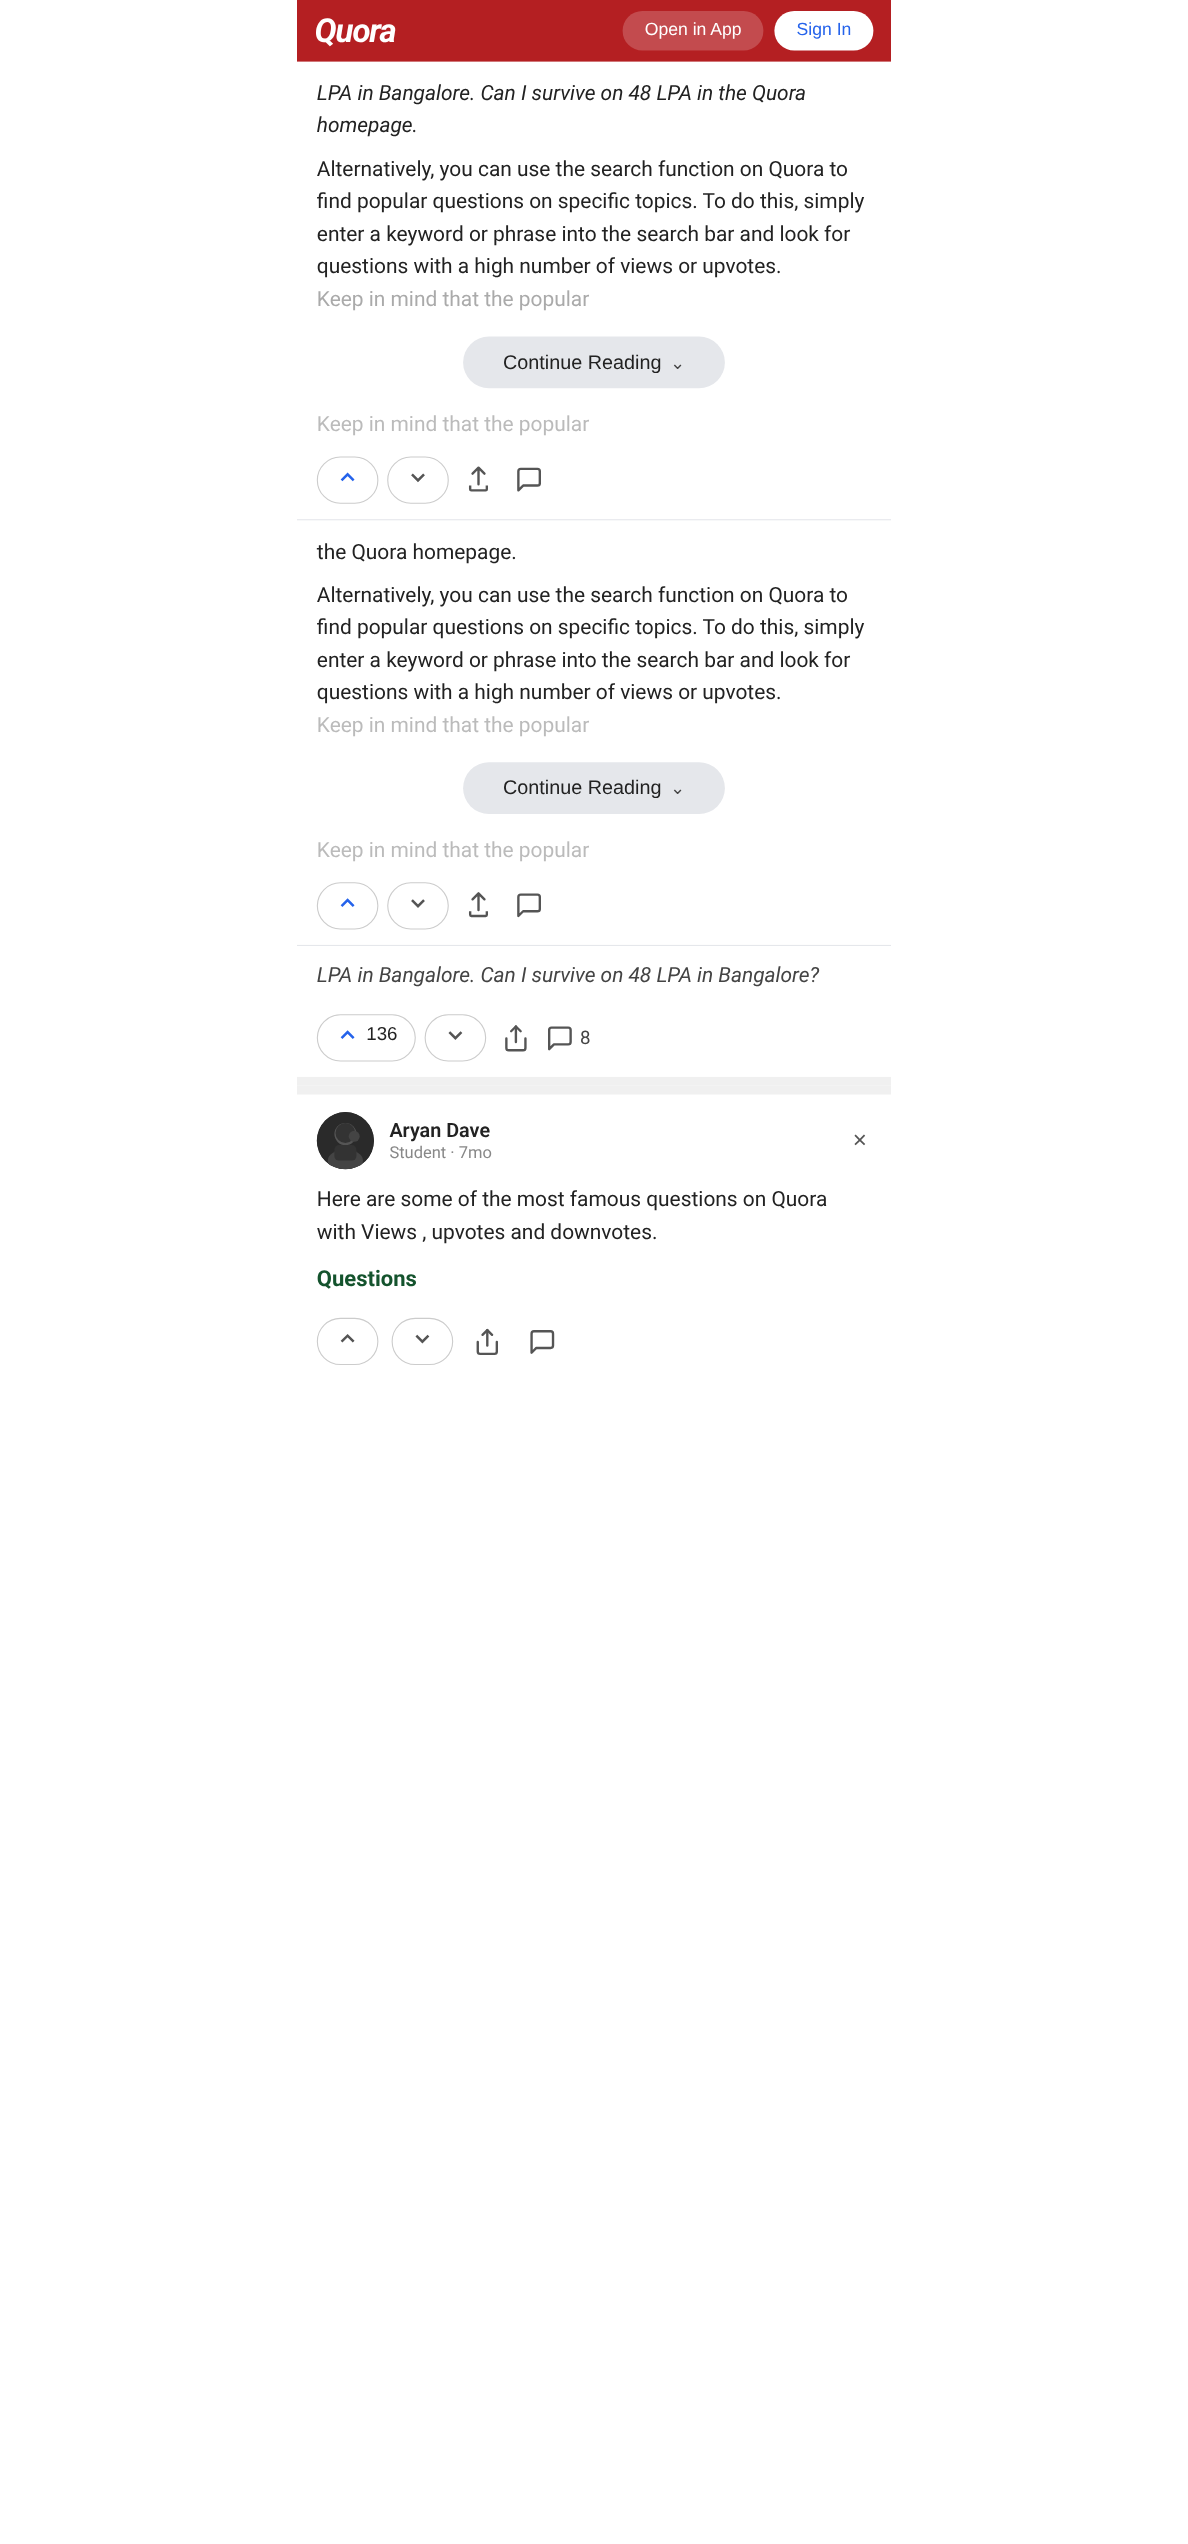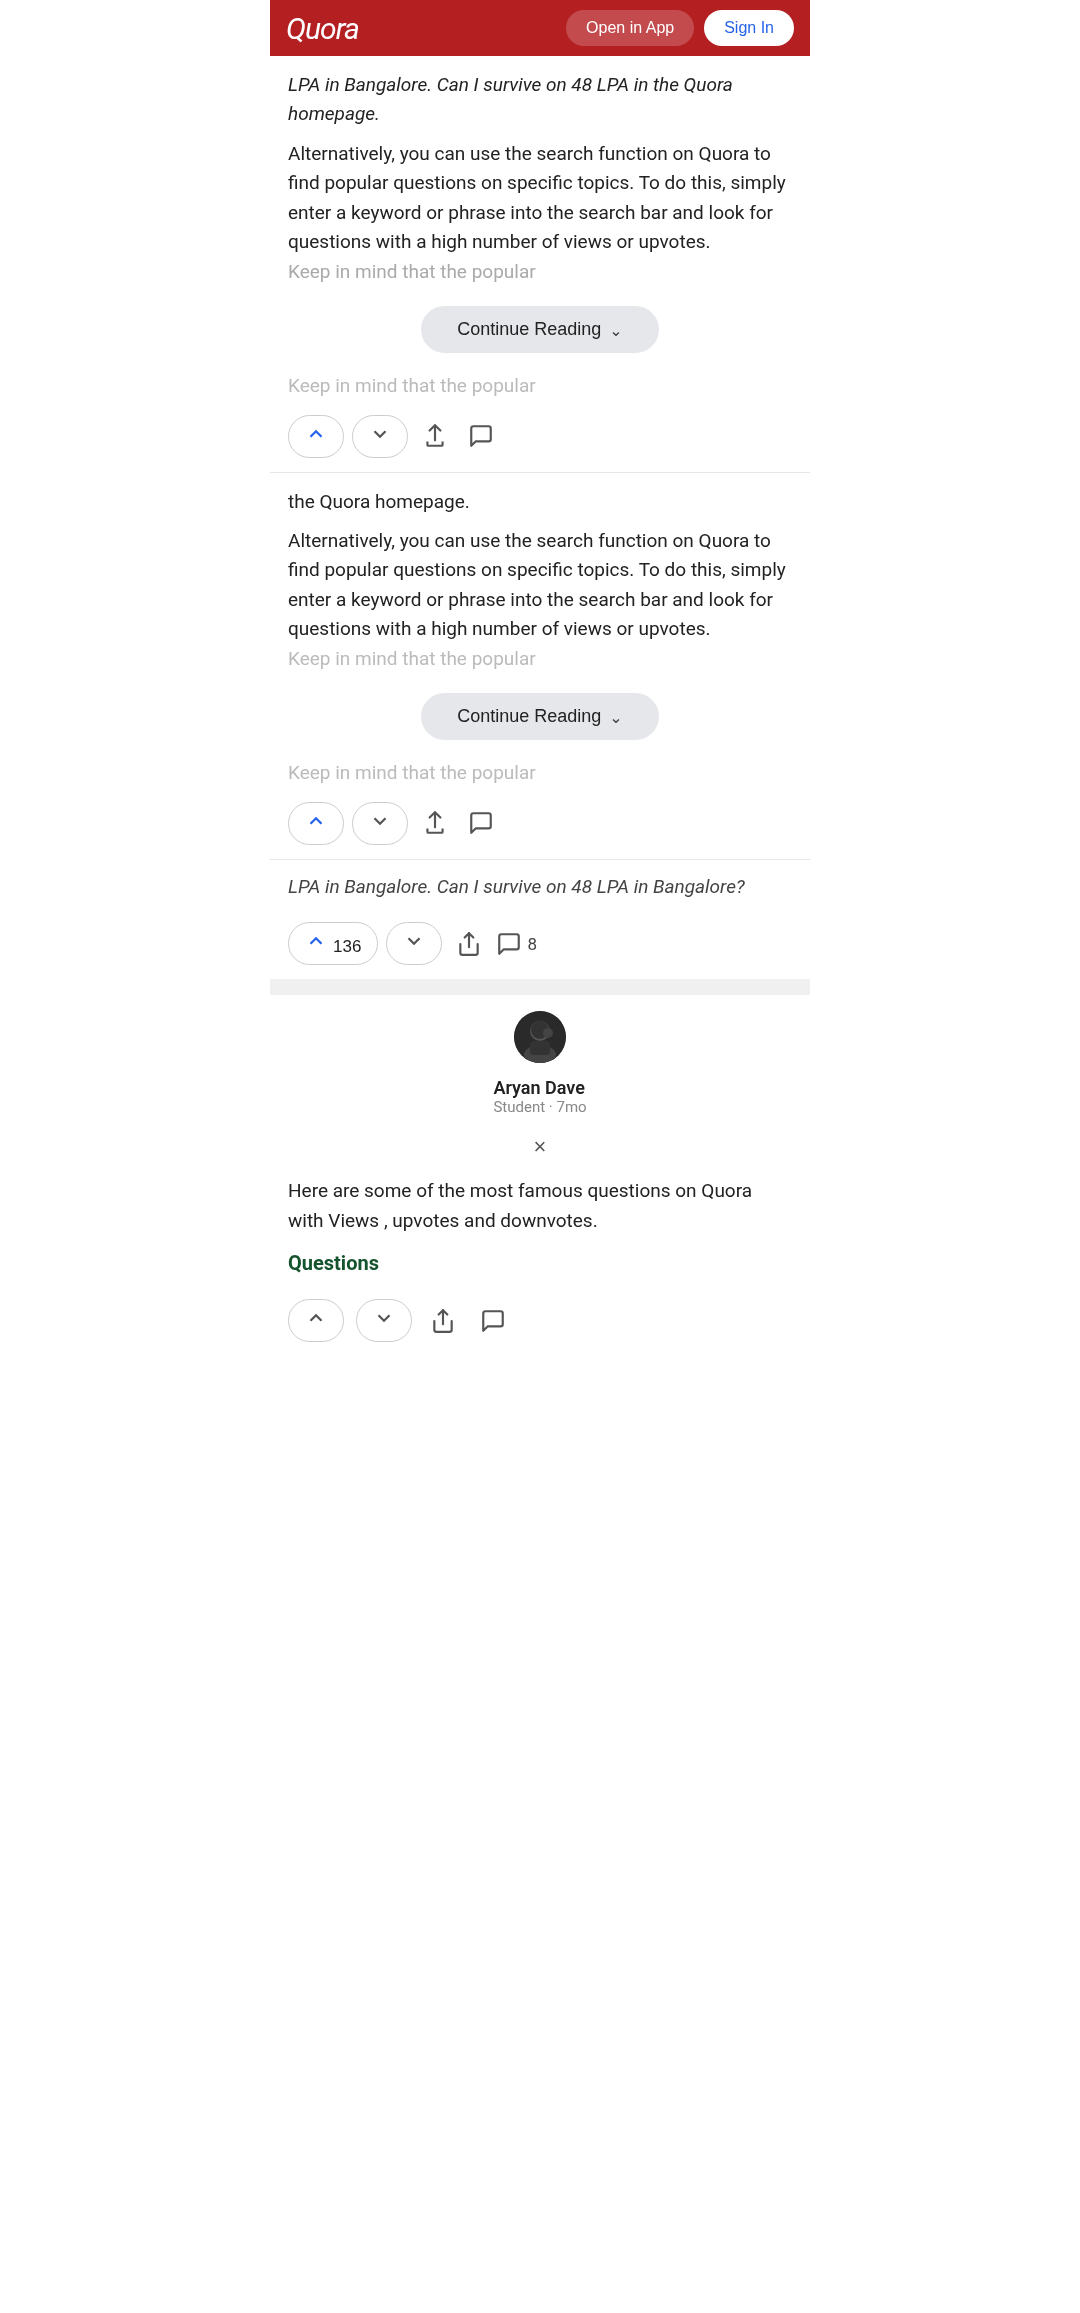--- a/index.html
+++ b/index.html
@@ -20,21 +20,21 @@
       align-items: center;
       justify-content: space-between;
       padding: 10px 16px;
       position: sticky;
       top: 0;
       z-index: 100;
     }
     .header-logo {
       color: #fff;
       font-size: 30px;
-      font-weight: normal;
+      font-weight: bold;
       font-style: italic;
       letter-spacing: -1px;
     }
     .header-buttons {
       display: flex;
       gap: 10px;
       align-items: center;
       justify-content: flex-end;
     }
     .btn-open-app {
@@ -96,21 +96,21 @@
     }
 
     .action-bar {
       display: flex;
       align-items: center;
       gap: 8px;
       padding: 10px 0 14px;
     }
     .vote-btn {
       display: flex;
-      align-items: flex-end;
+      align-items: flex-start;
       gap: 6px;
       border: 1.5px solid #ccc;
       border-radius: 24px;
       padding: 7px 16px;
       background: #fff;
       font-size: 17px;
       cursor: pointer;
       color: #222;
     }
     .vote-btn .upvote-icon {
@@ -175,21 +175,20 @@
     
     .new-answer-section {
       padding: 0 18px;
     }
     .author-row {
       display: flex;
       align-items: center;
       gap: 14px;
       padding: 16px 0 12px;
       border-bottom: none;
-      flex-direction: column;
     }
     .avatar {
       width: 52px;
       height: 52px;
       border-radius: 50%;
       background: #333;
       overflow: hidden;
       flex-shrink: 0;
       display: flex;
       align-items: center;

